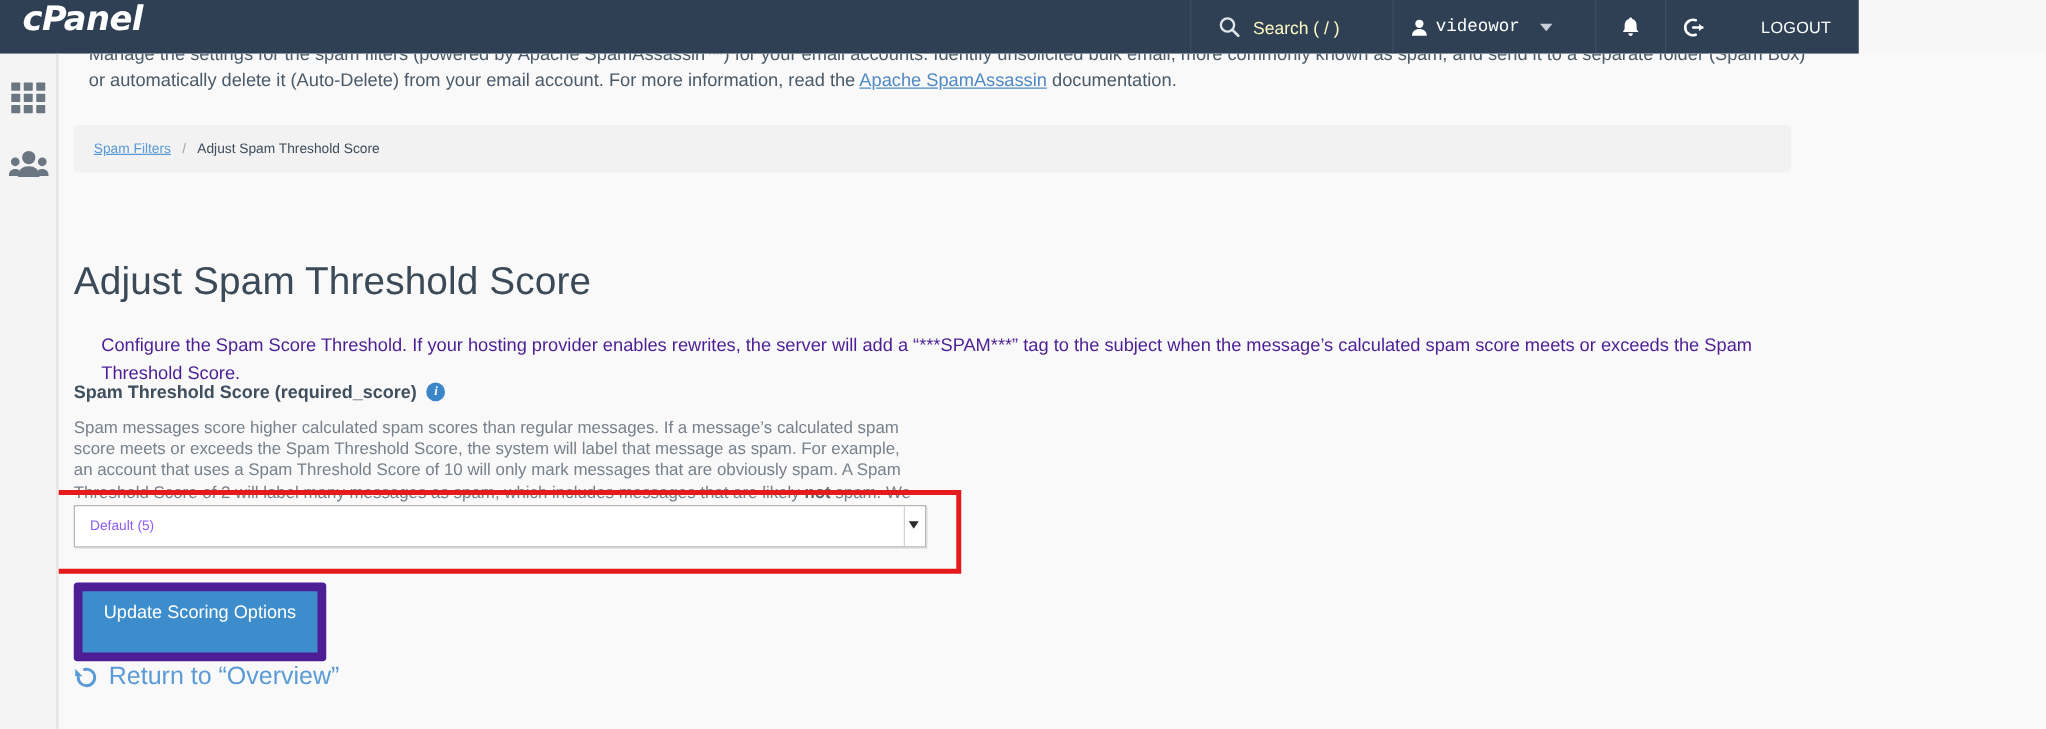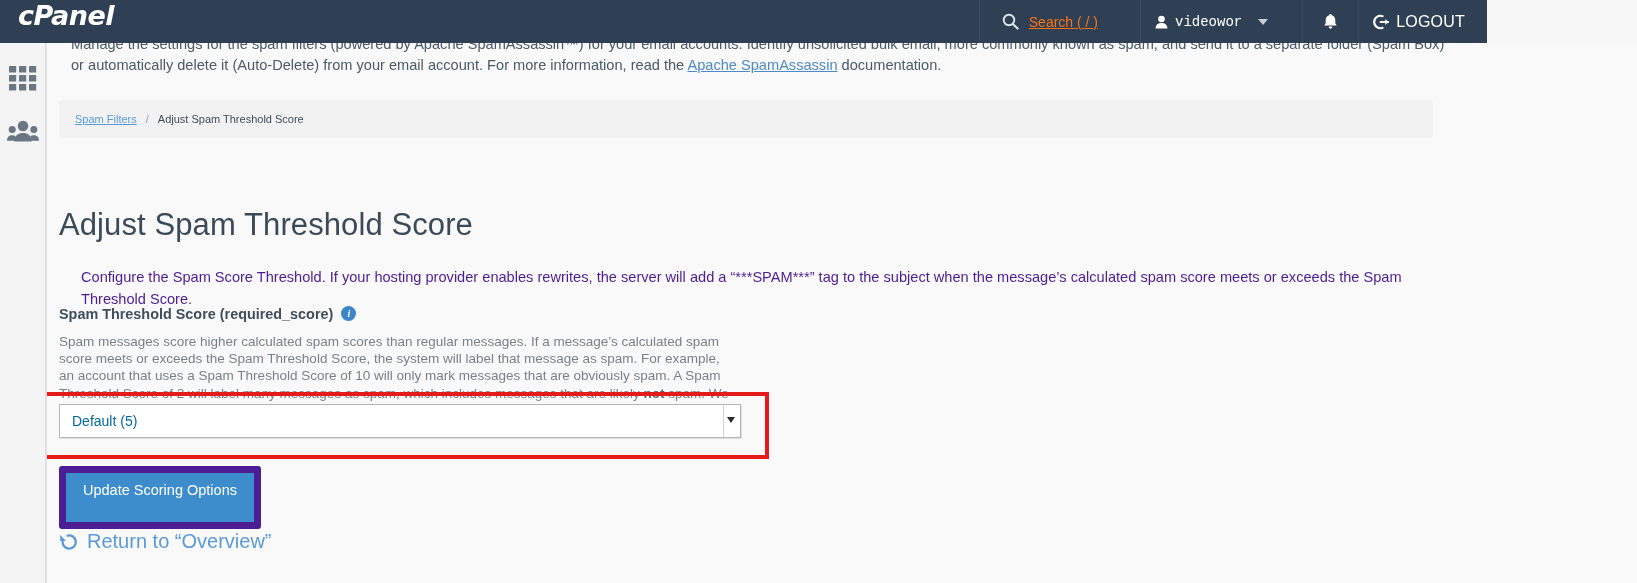--- a/index.html
+++ b/index.html
@@ -33,31 +33,31 @@
   }
   .tb-cell {
     display: flex; align-items: center;
     padding: 0 14px;
     border-left: 1px solid #3c4c60;
     color: #c8cfd8;
     font-size: 13.5px;
     white-space: nowrap;
   }
   .tb-cell.search { padding-left: 22px; padding-right: 42px; }
-  .search-input-txt { color: #f97316; font-size: 14px; margin-left: 10px; text-decoration: underline; }
+  .search-input-txt { color: #fef9c3; font-size: 14px; margin-left: 10px; }
   .tb-cell.user { padding-right: 34px; font-family: Liberation Mono, monospace; }
   .user-name { color: #ffffff; font-size: 14px; margin-left: 7px; }
   .caret-down {
     width: 0; height: 0; margin-left: 16px;
     border-left: 5px solid transparent;
     border-right: 5px solid transparent;
     border-top: 6px solid #c8cfd8;
   }
   .tb-cell.bell { padding: 0 20px; }
-  .tb-cell.logout { color: #ffffff; font-size: 16px; padding-right: 22px; }
+  .tb-cell.logout { color: #ffffff; font-size: 13px; padding-right: 22px; gap: 39px; }
   .logout-label { margin-left: 7px; letter-spacing: 0.2px; }
   svg { display: block; }
 
   
   .rail {
     position: absolute; left: 0; top: 43px;
     width: 46px; height: 540px;
     background: #f4f4f4;
     border-right: 1px solid #dedede;
   }
@@ -151,22 +151,22 @@
     position: absolute; left: 12px; top: 361px;
     width: 682px; height: 34px;
   }
   .select-box {
     width: 682px; height: 34px;
     background: #ffffff;
     border: 1px solid #b6b6b6;
     box-shadow: 1px 1px 0 rgba(0,0,0,0.10);
     display: flex; align-items: center;
     padding-left: 12px;
-    font-size: 14px;
-    color: #0369a1;
+    font-size: 11px;
+    color: #8b5cf6;
   }
   .select-arrow {
     position: absolute; right: 6px; top: 13px;
     width: 0; height: 0;
     border-left: 4px solid transparent;
     border-right: 4px solid transparent;
     border-top: 6px solid #2b2b2b;
   }
   .select-divider {
     position: absolute; right: 17px; top: 1px;

